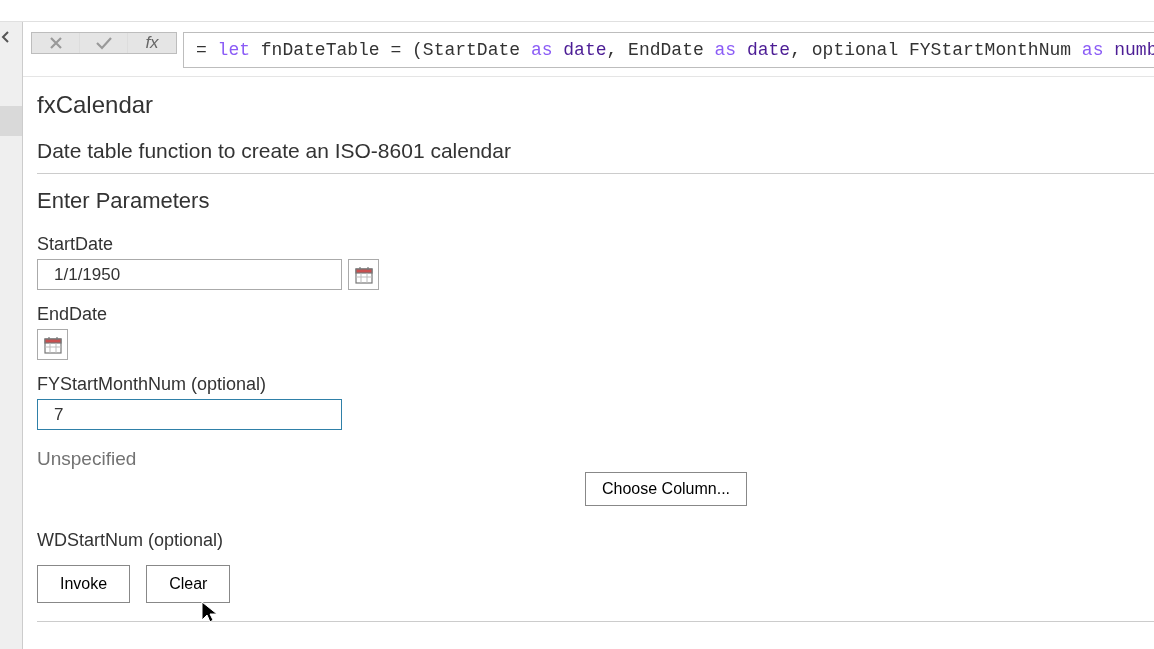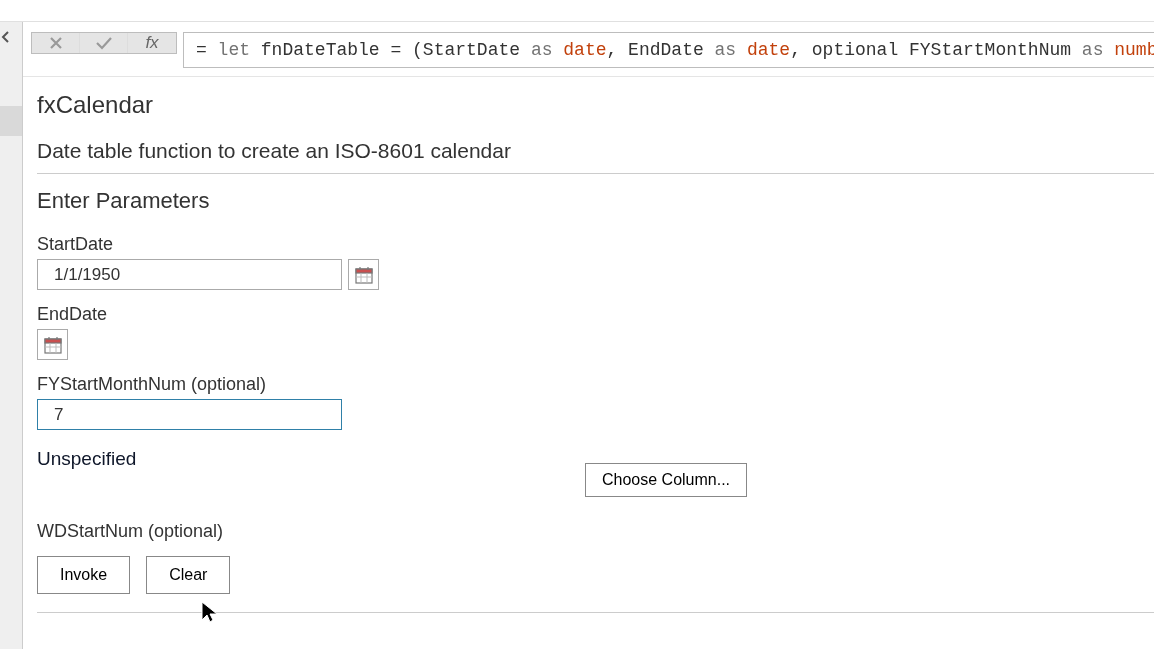--- a/index.html
+++ b/index.html
@@ -80,22 +80,22 @@
       display: flex;
       align-items: center;
       padding: 0 12px;
       font-family: Consolas, 'Courier New', monospace;
       font-size: 18px;
       color: #333;
       background: #fff;
       justify-content: space-between;
     }
     .formula-code { white-space: pre; }
-    .kw { color: #737373; }
-    .ty { color: #c2410c; }
+    .kw { color: #8b5cf6; }
+    .ty { color: #4c1d95; }
     .content-scroll {
       position: relative;
       flex: 1;
       overflow: hidden;
     }
     .content {
       padding: 14px 8px 14px 14px;
     }
     .func-title {
       font-size: 24px;
@@ -151,21 +151,21 @@
       display: flex;
       align-items: center;
       justify-content: center;
       cursor: pointer;
     }
     .cal-icon {
       width: 18px; height: 18px;
     }
     .unspecified {
       font-size: 19px;
-      color: #0f172a;
+      color: #737373;
       margin-top: 4px;
     }
     .choose-row {
       display: flex;
       align-items: flex-start;
       gap: 8px;
     }
     .choose-col { width: 540px;}
     .choose-btn {
       height: 34px;
@@ -276,21 +276,21 @@
 
         <div class="param">
           <div class="param-label">FYStartMonthNum (optional)</div>
           <input class="text-input focused" value="7" style="">
         </div>
 
         <div class="param choose-row">
           <div class="choose-col">
             <div class="unspecified">Unspecified</div>
           </div>
-          <button class="choose-btn" style="margin-top:19px">Choose Column...</button>
+          <button class="choose-btn" style="margin-top:28px">Choose Column...</button>
         </div>
 
         <div class="param" style="margin-top:24px">
           <div class="param-label">WDStartNum (optional)</div>
         </div>
 
         <div class="action-row">
           <button class="action-btn">Invoke</button>
           <button class="action-btn">Clear</button>
         </div>

